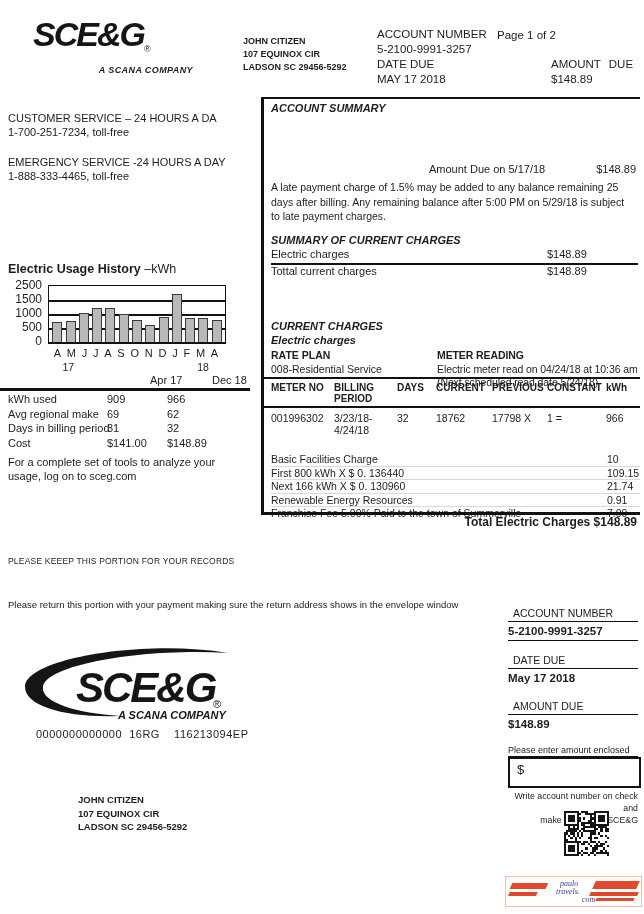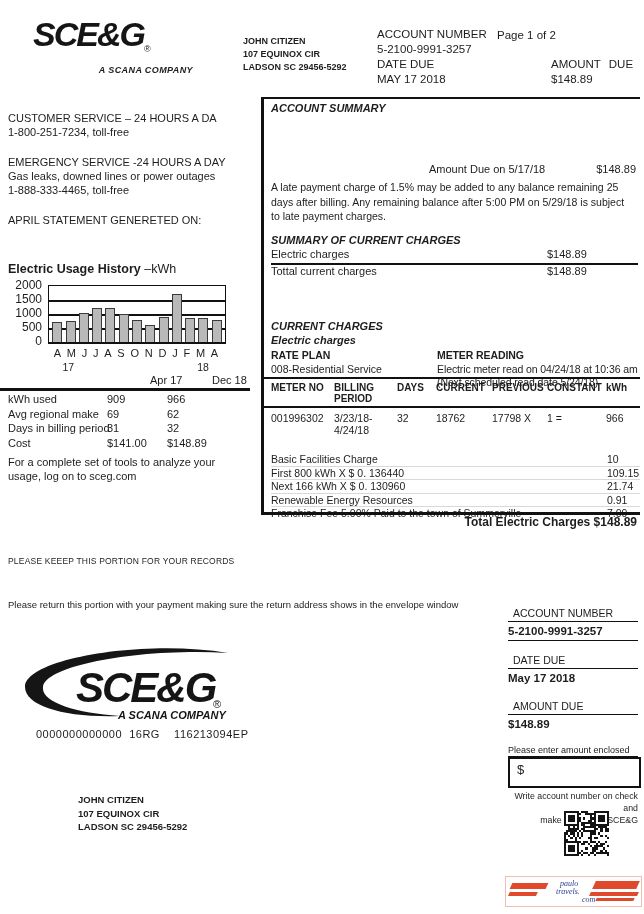--- a/index.html
+++ b/index.html
@@ -147,33 +147,31 @@
     <div class="v">MAY 17 2018</div>
   </div>
 
   <div class="abs hdr-page">Page 1 of 2</div>
   <div class="abs hdr-amt-label">AMOUNT DUE</div>
   <div class="abs hdr-amt-val">$148.89</div>
 
   <div class="abs left-col">
     <div class="gap"></div>
     <div>CUSTOMER SERVICE – 24 HOURS A DA</div>
-    <div>1-800-251-7234, toll-free</div>
+    <div>1-700-251-7234, toll-free</div>
     <div class="gap"></div>
     <div>EMERGENCY SERVICE -24 HOURS A DAY</div>
-    <div>Gas leaks, downed lines or power outages</div>
     <div>1-888-333-4465, toll-free</div>
     <div class="gap"></div>
-    <div>APRIL STATEMENT GENERETED ON:</div>
   </div>
 
   <div class="abs chart">
     <div class="chart-title"><b>Electric Usage History</b> <span>–kWh</span></div>
     <div class="chart-y-axis">
-        <div class="chart-y-tick" style="top: 16px;">2000</div>
+        <div class="chart-y-tick" style="top: 16px;">2500</div>
         <div class="chart-y-tick" style="top: 30px;">1500</div>
         <div class="chart-y-tick" style="top: 44px;">1000</div>
         <div class="chart-y-tick" style="top: 58px;">500</div>
         <div class="chart-y-tick" style="top: 72px;">0</div>
       </div>
     <div class="chart-plot">
       <div>
           <div class="gridline" style="top: 42px;"></div>
           <div class="gridline" style="top: 28px;"></div>
           <div class="gridline" style="top: 14px;"></div>

